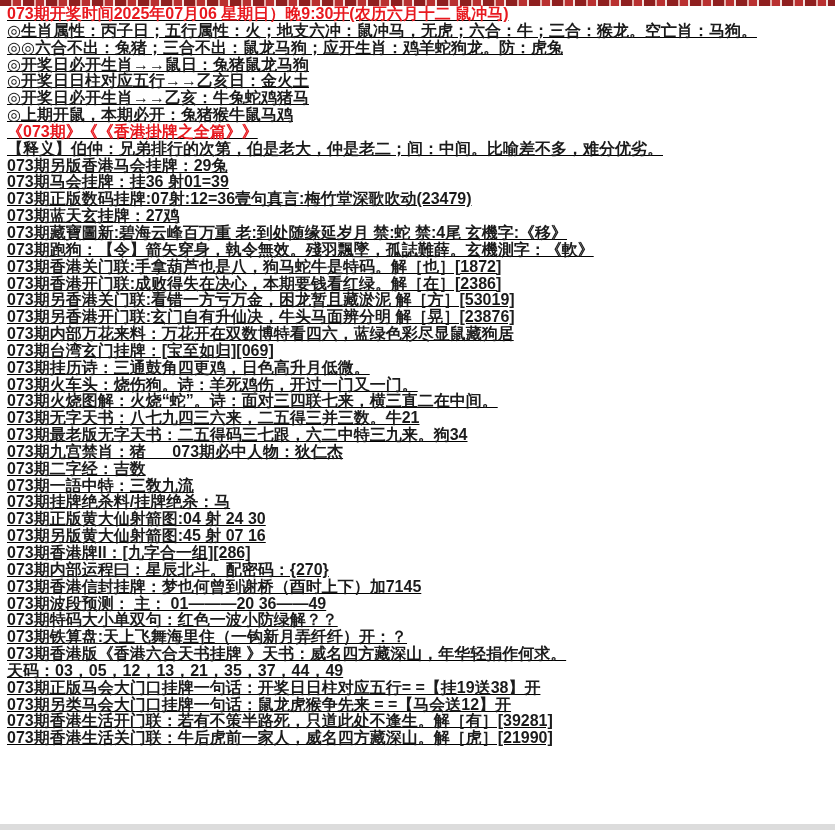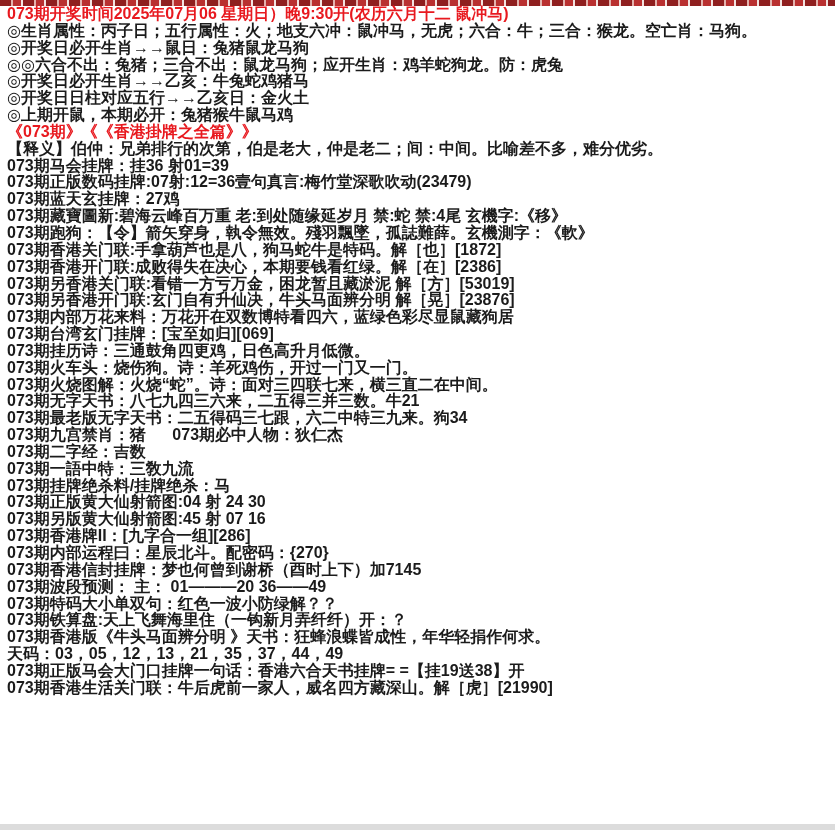--- a/index.html
+++ b/index.html
@@ -29,20 +29,21 @@
       #e3b3ae 11px, #e3b3ae 13px,
       #b93030 13px, #b93030 21px,
       #f2e3e0 21px, #f2e3e0 23px
     );
   }
   .content {
     position: absolute;
     top: 6px;
     left: 7px;
     right: 0;
+    text-decoration: underline;
   }
   .line {
     font-size: 16px;
     line-height: 16.85px;
     height: 16.85px;
     color: var(--ink, #1b1b1b);
     white-space: pre;
     letter-spacing: 0px;
   }
   .line.red {
@@ -58,27 +59,28 @@
   }
 </style>
 </head>
 <body>
 
 <div class="page">
   <div class="top-border"></div>
   <div class="content">
       <div class="line red">073期开奖时间2025年07月06 星期日）晚9:30开(农历六月十二 鼠冲马)</div>
       <div class="line">◎生肖属性：丙子日；五行属性：火；地支六冲：鼠冲马，无虎；六合：牛；三合：猴龙。空亡肖：马狗。</div>
+      <div class="line">◎◎六合不出：兔猪；三合不出：鼠龙马狗；应开生肖：鸡羊蛇狗龙。防：虎兔</div>
       <div class="line">◎开奖日必开生肖→→鼠日：兔猪鼠龙马狗</div>
-      <div class="line">◎◎六合不出：兔猪；三合不出：鼠龙马狗；应开生肖：鸡羊蛇狗龙。防：虎兔</div>
+      <div class="line">◎开奖日日柱对应五行→→乙亥日：金火土</div>
       <div class="line">◎开奖日必开生肖→→乙亥：牛兔蛇鸡猪马</div>
-      <div class="line">◎开奖日日柱对应五行→→乙亥日：金火土</div>
       <div class="line">◎上期开鼠，本期必开：兔猪猴牛鼠马鸡</div>
       <div class="line red">《073期》《《香港掛牌之全篇》》</div>
       <div class="line">【释义】伯仲：兄弟排行的次第，伯是老大，仲是老二；间：中间。比喻差不多，难分优劣。</div>
+      <div class="line">073期另版香港马会挂牌：29兔</div>
       <div class="line">073期马会挂牌：挂36 射01=39</div>
       <div class="line">073期正版数码挂牌:07射:12=36壹句真言:梅竹堂深歌吹动(23479)</div>
       <div class="line">073期蓝天玄挂牌：27鸡</div>
       <div class="line">073期藏寶圖新:碧海云峰百万重 老:到处随缘延岁月 禁:蛇 禁:4尾 玄機字:《移》</div>
       <div class="line">073期跑狗：【令】箭矢穿身，執令無效。殘羽飄墜，孤誌難薛。玄機測字：《軟》</div>
       <div class="line">073期香港关门联:手拿葫芦也是八，狗马蛇牛是特码。解［也］[1872]</div>
       <div class="line">073期香港开门联:成败得失在决心，本期要钱看红绿。解［在］[2386]</div>
       <div class="line">073期另香港关门联:看错一方亏万金，困龙暂且藏淤泥 解［方］[53019]</div>
       <div class="line">073期另香港开门联:玄门自有升仙决，牛头马面辨分明 解［晃］[23876]</div>
       <div class="line">073期内部万花来料：万花开在双数博特看四六，蓝绿色彩尽显鼠藏狗居</div>
@@ -93,19 +95,21 @@
       <div class="line">073期一語中特：三敎九流</div>
       <div class="line">073期挂牌绝杀料/挂牌绝杀：马</div>
       <div class="line">073期正版黄大仙射箭图:04 射 24 30</div>
       <div class="line">073期另版黄大仙射箭图:45 射 07 16</div>
       <div class="line">073期香港牌II：[九字合一组][286]</div>
       <div class="line">073期内部运程曰：星辰北斗。配密码：{270}</div>
       <div class="line">073期香港信封挂牌：梦也何曾到谢桥（酉时上下）加7145</div>
       <div class="line">073期波段预测： 主： 01———20 36——49</div>
       <div class="line">073期特码大小单双句：红色一波小防绿解？？</div>
       <div class="line">073期铁算盘:天上飞舞海里住（一钩新月弄纤纤）开：？</div>
-      <div class="line">073期香港版《牛头马面辨分明 》天书：狂蜂浪蝶皆成性，年华轻捐作何求。</div>
+      <div class="line">073期香港版《香港六合天书挂牌 》天书：威名四方藏深山，年华轻捐作何求。</div>
       <div class="line">天码：03，05，12，13，21，35，37，44，49</div>
-      <div class="line">073期正版马会大门口挂牌一句话：香港六合天书挂牌= =【挂19送38】开</div>
+      <div class="line">073期正版马会大门口挂牌一句话：开奖日日柱对应五行= =【挂19送38】开</div>
+      <div class="line">073期另类马会大门口挂牌一句话：鼠龙虎猴争先来 = =【马会送12】开</div>
+      <div class="line">073期香港生活开门联：若有不策半路死，只道此处不逢生。解［有］[39281]</div>
       <div class="line">073期香港生活关门联：牛后虎前一家人，威名四方藏深山。解［虎］[21990]</div>
     </div>
   <div class="bottom-edge" style="background: rgb(220, 220, 220);"></div>
 </div>
 
 </body></html>

